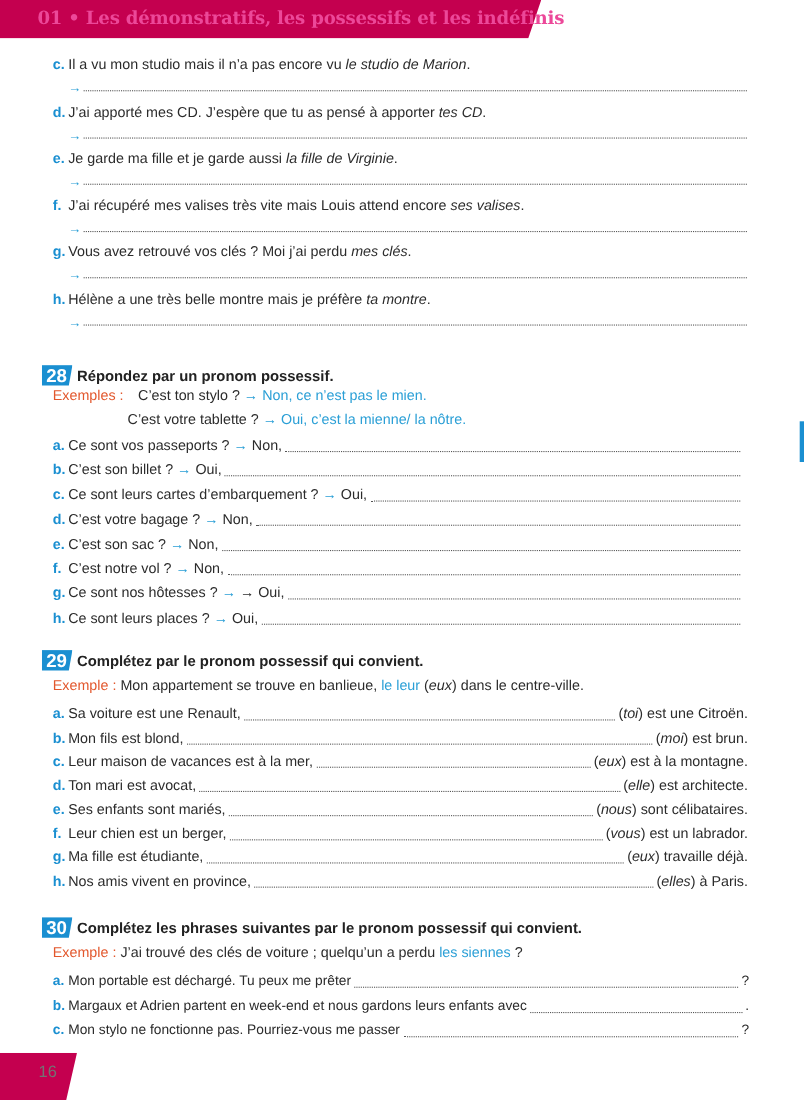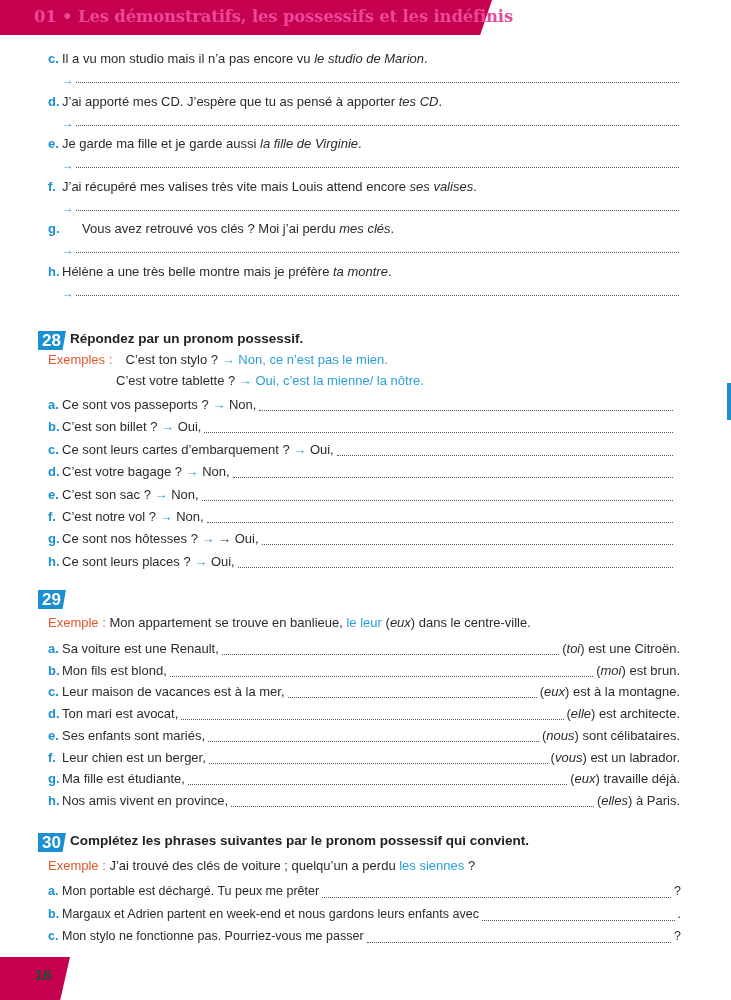--- a/index.html
+++ b/index.html
@@ -27,41 +27,41 @@
   .it { font-style: italic; }
   .blue { color: #2a9fd6; }
   .orange { color: #e2572c; }
   .dark-arrow { color: #2b2b2b; }
 
   .arrow-line { position: absolute; left: 62px; width: 617px; height: 14px; display: flex; align-items: flex-end; }
   .arrow { color: #2a9fd6; font-size: 12px; width: 14px; line-height: 1; }
   .dots { flex: 1; border-bottom: 1.5px dotted #555; margin-bottom: 3px; height: 1px; }
   .dots-inline { flex: 1; border-bottom: 1.5px dotted #555; margin: 0 3px; height: 1px; align-self: flex-end; margin-bottom: 4px; }
 
-  .ex-head { position: absolute; left: 38px; height: 20px; display: flex; }
+  .ex-head { position: absolute; left: 38px; height: 20px; display: flex; align-items: center; }
   .ex-num {
     background: #1a8fd1; color: #fff; font-weight: bold; font-size: 17px;
     padding: 0 5px 0 4px; height: 19px; line-height: 19px;
     clip-path: polygon(0 0, 100% 0, 88% 100%, 0 100%);
     margin-right: 4px;
   }
   .ex-title { font-weight: bold; font-size: 13.5px; color: #222; }
 
   .example-line { position: absolute; left: 48px; height: 18px; white-space: nowrap; }
   .example-line2 { position: absolute; left: 116px; height: 18px; white-space: nowrap; }
 
   .right-part { white-space: nowrap; }
 
   .footer-band {
     position: absolute; left: 0; top: 957px; width: 70px; height: 43px;
     background: #c4004f;
     clip-path: polygon(0 0, 100% 0, 86% 100%, 0 100%);
   }
   .page-number {
-    position: absolute; left: 35px; top: 966px; color: #14532d; font-weight: bold; font-size: 15px;
+    position: absolute; left: 35px; top: 966px; color: #737373; font-weight: normal; font-size: 15px;
   }
 </style>
 </head>
 <body>
 
 <div class="header-band"></div>
 <div class="header-title">01 • Les démonstratifs, les possessifs et les indéfinis</div>
 <div class="side-marker"></div>
 
 <div id="ex27">
@@ -100,21 +100,21 @@
       <span class="txt" style="white-space: pre;">J’ai récupéré mes valises très vite mais Louis attend encore </span>
       <span class="txt it">ses valises</span>
       <span class="txt">.</span>
     </div>
     <div class="arrow-line" style="top:200px;">
       <span class="arrow">→</span>
       <span class="dots"></span>
     </div>
     <div class="line" style="top:221px;">
       <span class="lbl">g.</span>
-      <span class="txt" style="white-space: pre; margin-left: 20px;">Vous avez retrouvé vos clés ? Moi j’ai perdu </span>
+      <span class="txt" style="white-space: pre;">Vous avez retrouvé vos clés ? Moi j’ai perdu </span>
       <span class="txt it">mes clés</span>
       <span class="txt">.</span>
     </div>
     <div class="arrow-line" style="top:242px;">
       <span class="arrow">→</span>
       <span class="dots"></span>
     </div>
     <div class="line" style="top:264px;">
       <span class="lbl">h.</span>
       <span class="txt" style="white-space: pre;">Hélène a une très belle montre mais je préfère </span>
@@ -215,20 +215,21 @@
       <span>&nbsp;</span>
       <span class="blue">→</span>
       <span>&nbsp;</span>
       <span class="txt">Oui,</span>
       <span class="dots-inline"></span>
     </div>
   </div>
 
 <div class="ex-head" style="top:590px;">
   <span class="ex-num">29</span>
+  <span class="ex-title">Complétez par le pronom possessif qui convient.</span>
 </div>
 <div class="example-line" style="top:615px;">
   <span class="orange">Exemple :</span>
   <span class="txt">Mon appartement se trouve en banlieue, </span><span class="blue">le leur</span>
   <span class="txt">(</span><span class="txt it">eux</span><span class="txt">)</span><span class="txt"> dans le centre-ville.</span>
 </div>
 <div id="ex29">
     <div class="line" style="top:641px; right:51px;">
       <span class="lbl">a.</span>
       <span class="txt">Sa voiture est une Renault,</span>

